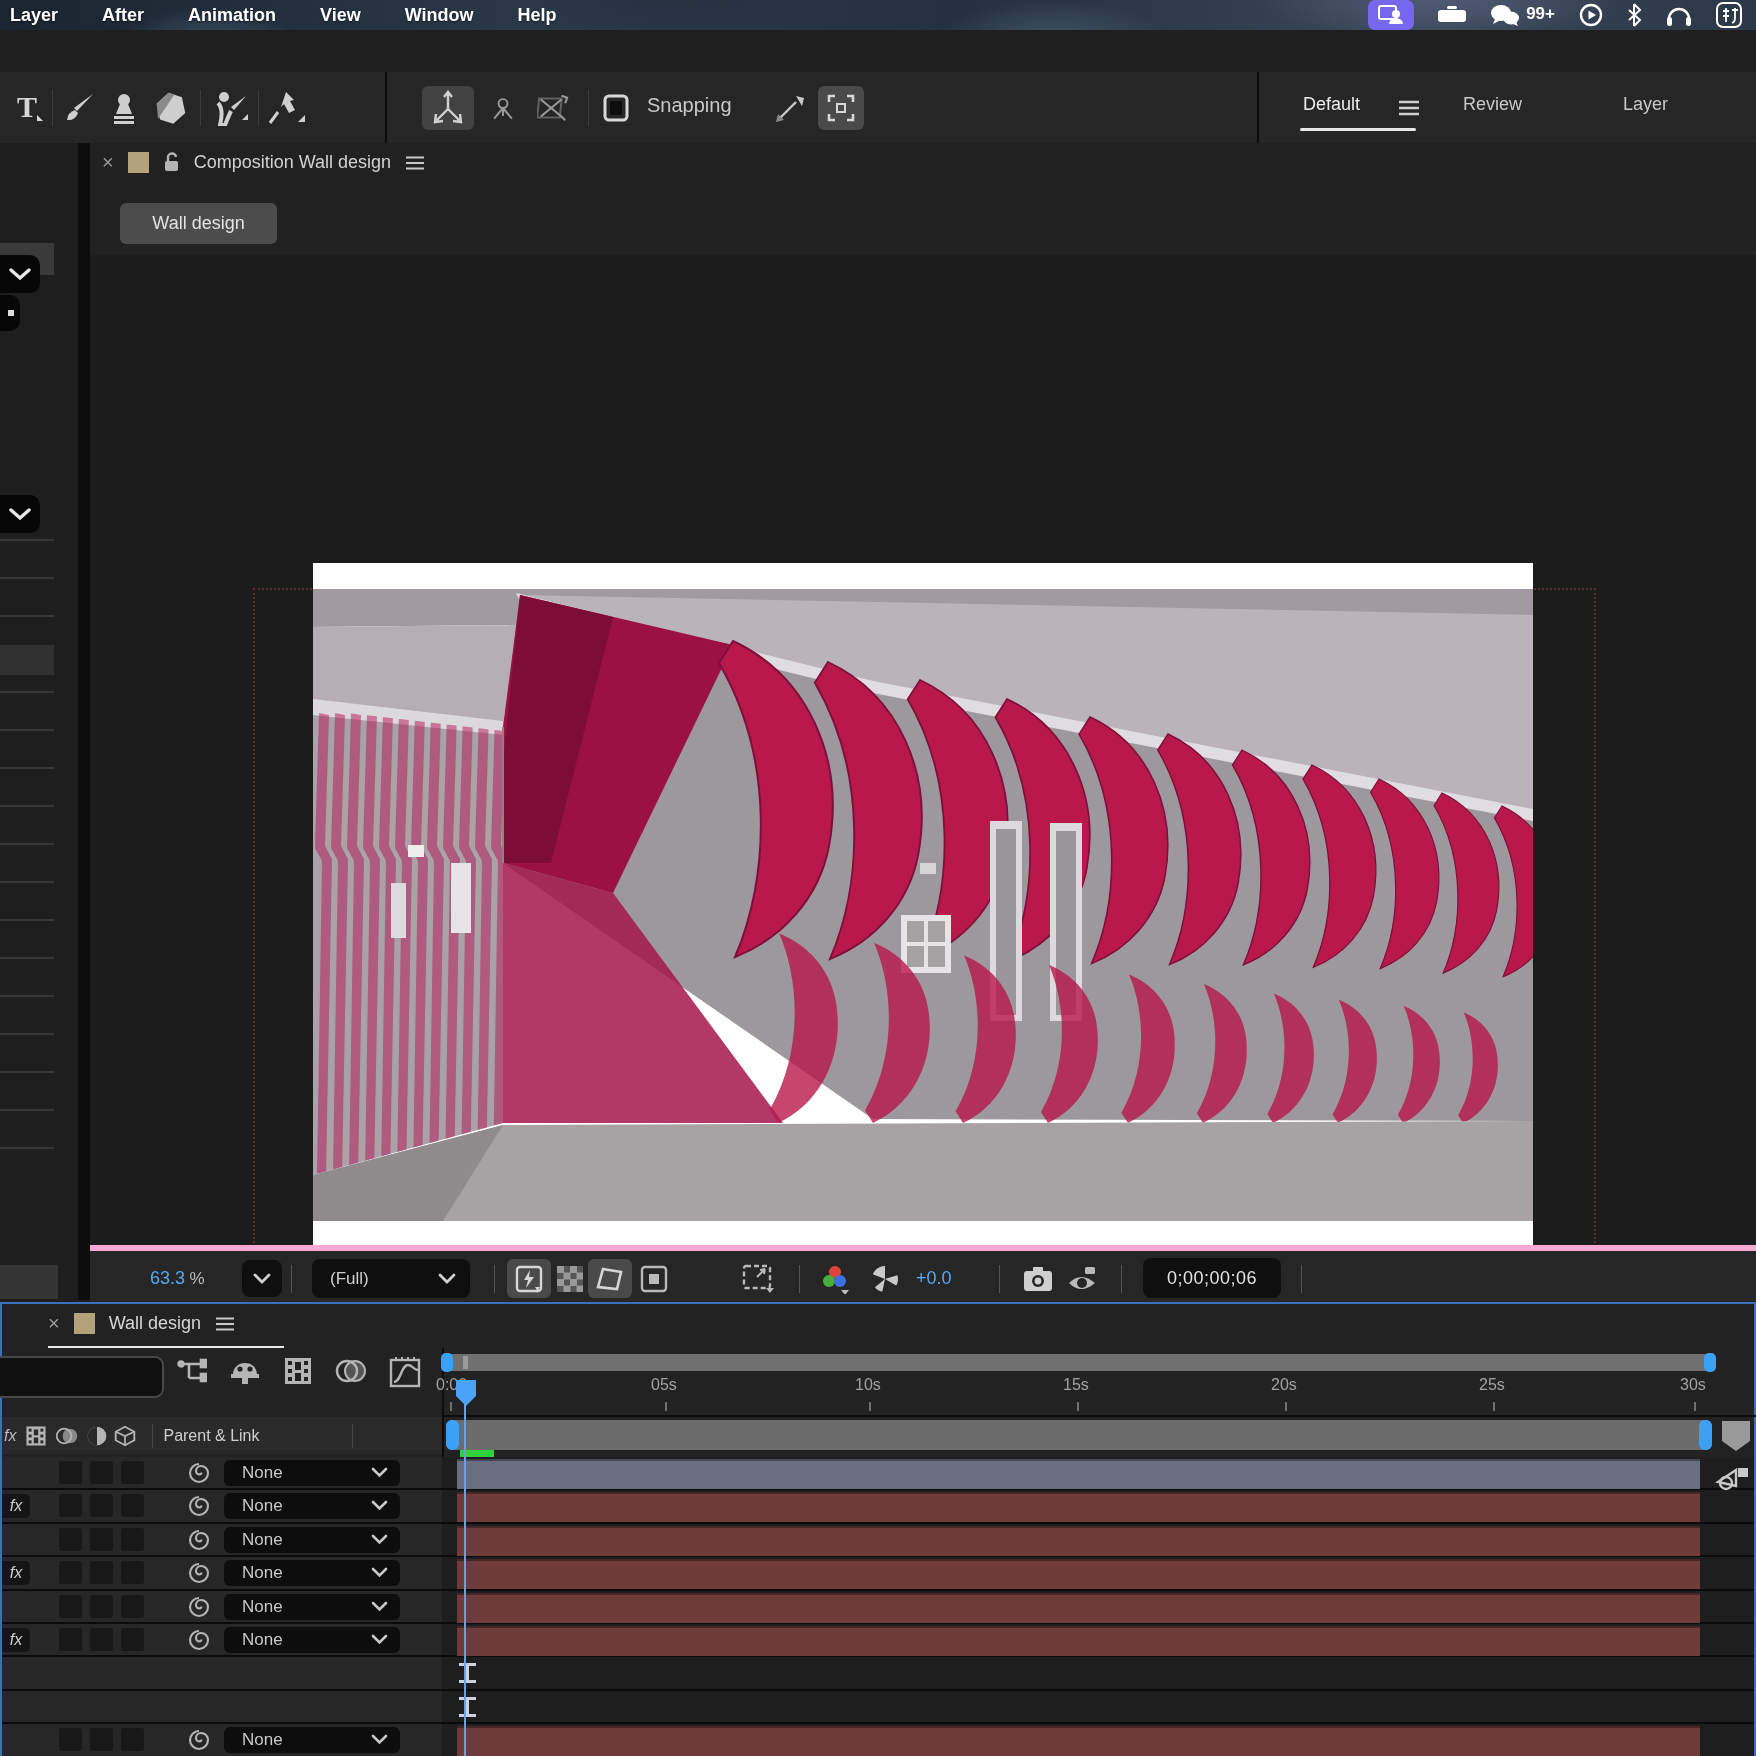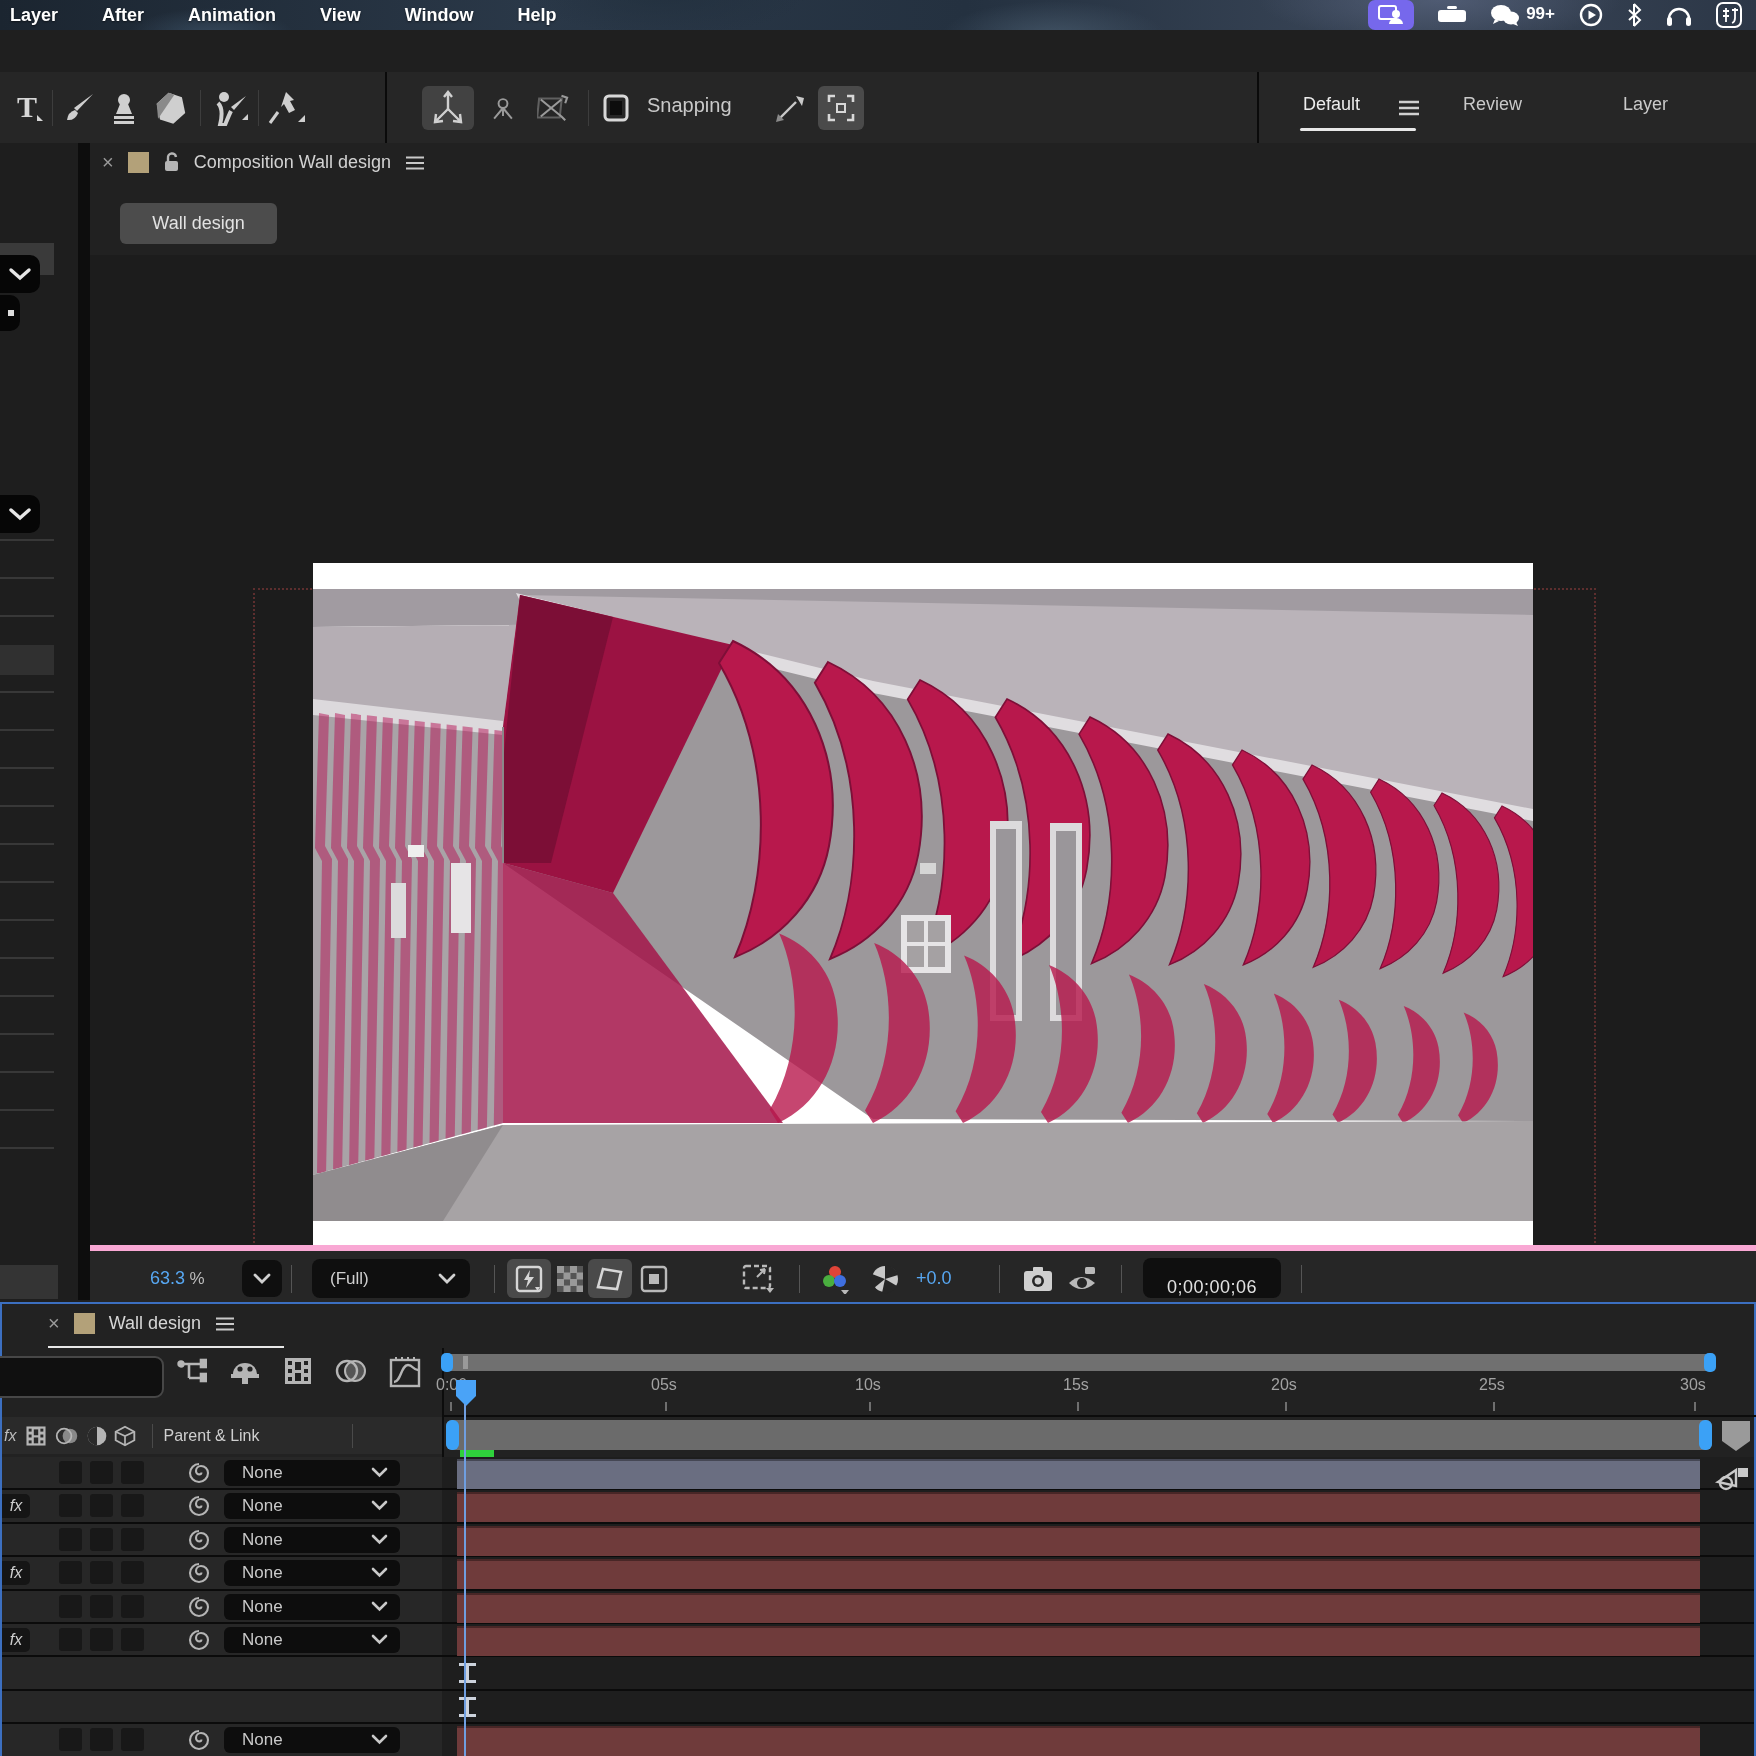--- a/index.html
+++ b/index.html
@@ -509,21 +509,21 @@
           </svg>
       </div>
       <div class="vb" style="left:977px;">
         <svg width="32" height="28" viewBox="0 0 32 28">
             <rect x="18" y="2" width="10" height="7" rx="1.5" fill="#b9b9b9"></rect>
             <path d="M2,18 Q14,6 28,18 Q14,30 2,18 Z" fill="#b9b9b9"></path>
             <circle cx="15" cy="18" r="5" fill="#262626"></circle>
           </svg>
       </div>
       <div class="vsep" style="left:1031px;"></div>
-      <div class="vb pillbtn" style="left:1053px;top:7px;width:138px;height:40px;align-items:flex-end;">
+      <div class="vb pillbtn" style="left:1053px;top:7px;width:138px;height:40px;">
         <span style="color:#e2e2e2;font-size:18px;letter-spacing:.5px;">0;00;00;06</span>
       </div>
       <div class="vsep" style="left:1211px;"></div>
     </div>
   </div>
 
   <div id="tlpanel" class="abs">
     <div id="tltab">
       <span style="color:#9a9a9a;font-size:20px;">×</span>
       <span class="swatch"></span>

